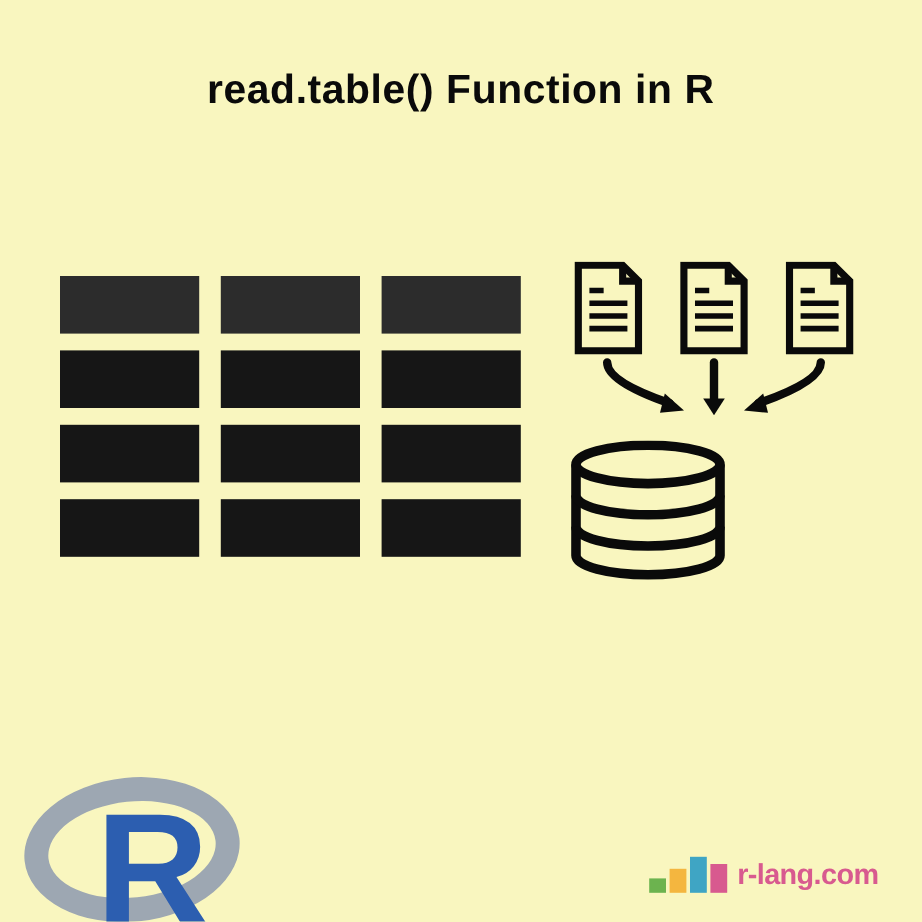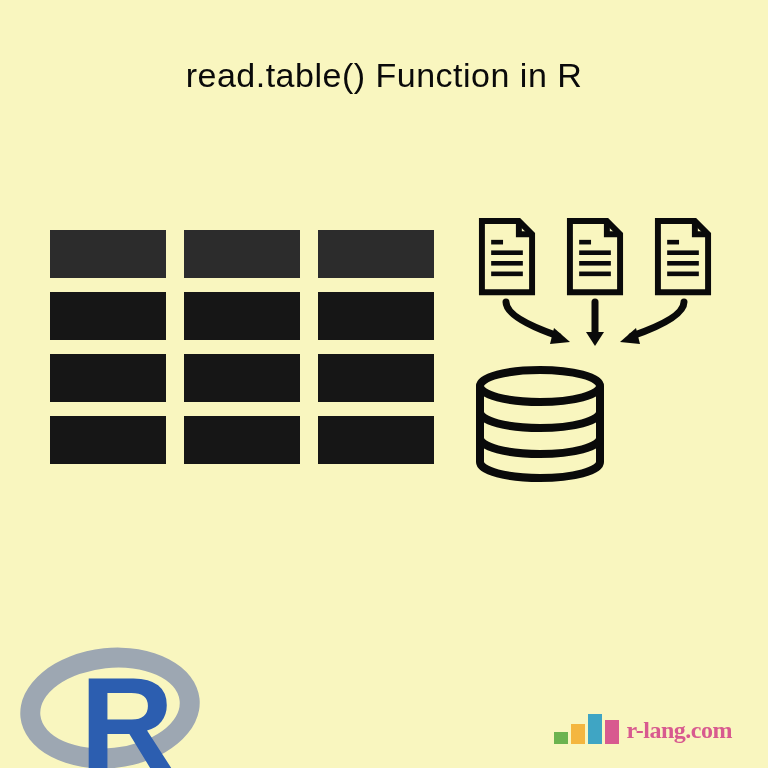--- a/index.html
+++ b/index.html
@@ -11,21 +11,21 @@
       font-family: Arial, Helvetica, sans-serif;
       overflow: hidden;
     }
     .title {
       position: absolute;
       top: 56px;
       left: 0;
       width: 100%;
       text-align: center;
       font-size: 34px;
-      font-weight: 400;
+      font-weight: 700;
       color: #0a0a0a;
       letter-spacing: 0.5px;
     }
     .table-grid {
       position: absolute;
       top: 230px;
       left: 50px;
       display: grid;
       grid-template-columns: repeat(3, 116px);
       grid-template-rows: repeat(4, 48px);
@@ -102,21 +102,20 @@
     }
     .b1 { height: 12px; background: #6cb34f; }
     .b2 { height: 20px; background: #f4b63f; }
     .b3 { height: 30px; background: #3fa5c4; }
     .b4 { height: 24px; background: #d85a8f; }
     .site-name {
       font-size: 24px;
       font-weight: 700;
       color: #d85a8f;
       letter-spacing: -0.5px;
-      font-family: Liberation Serif, serif;
     }
   </style>
 </head>
 <body>
 
 <div class="title">read.table() Function in R</div>
 
 <div class="table-grid">
   <div class="cell header"></div>
   <div class="cell header"></div>

